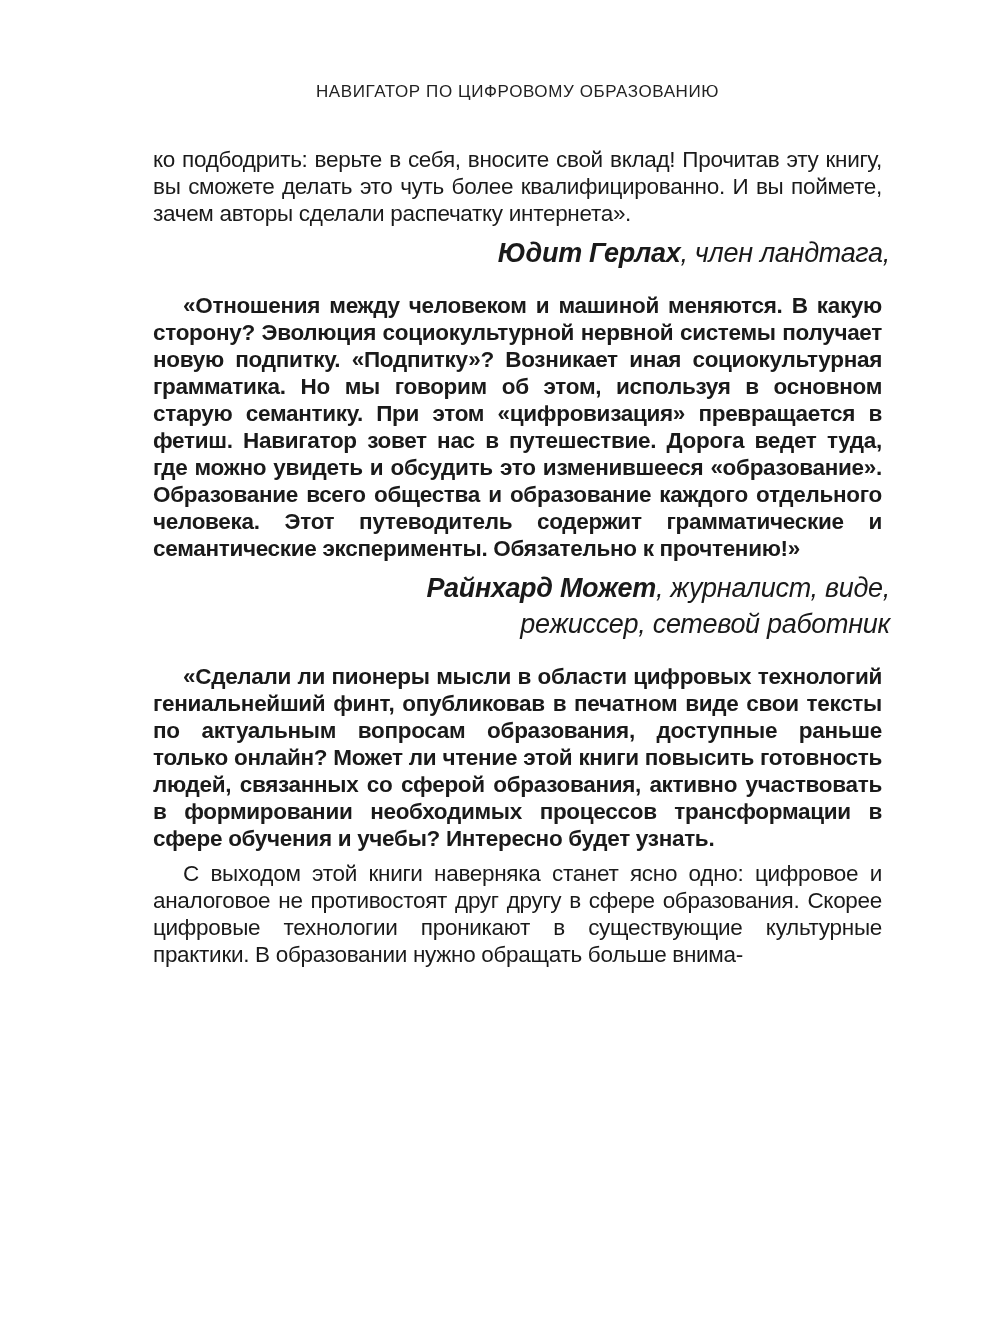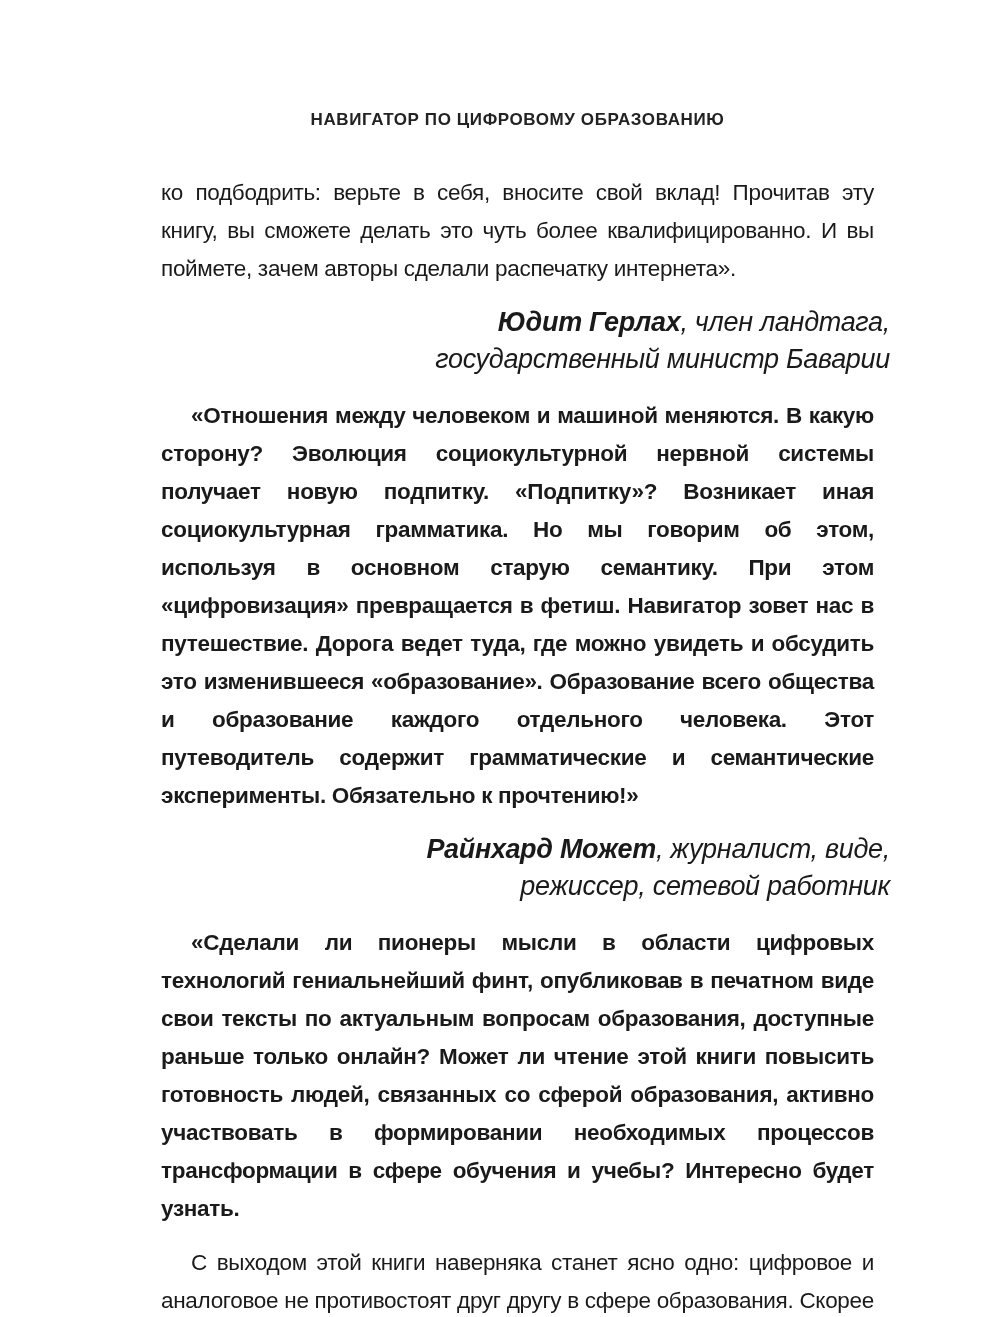--- a/index.html
+++ b/index.html
@@ -14,31 +14,31 @@
     background: #ffffff;
     overflow: hidden;
     font-family: "Liberation Sans", sans-serif;
     color: #1a1a1a;
   }
   .text-column {
     margin-left: 145px;
     width: 745px;
   }
   .running-header {
-    padding-top: 110px;
+    padding-top: 82px;
     text-align: center;
     font-size: 17px;
     letter-spacing: 0.6px;
     color: #222222;
-    font-weight: 700;
+    font-weight: 400;
   }
   .body-paragraph {
-    margin: 16px;
+    margin: 8px;
     font-size: 22.5px;
-    line-height: 38px;
+    line-height: 27px;
     letter-spacing: -0.3px;
     text-align: justify;
     hyphens: auto;
     -webkit-hyphens: auto;
   }
   .continuation-paragraph {
     margin-top: 44px;
     text-indent: 0;
   }
   .indented {
@@ -65,21 +65,20 @@
 
 <div class="page">
   <div class="text-column">
 
     <div class="running-header">НАВИГАТОР ПО ЦИФРОВОМУ ОБРАЗОВАНИЮ</div>
 
     <p class="body-paragraph continuation-paragraph">ко подбодрить: верьте в себя, вносите свой вклад! Прочитав эту книгу, вы сможете делать это чуть более квалифицированно. И вы поймете, зачем авторы сделали распечатку интернета».</p>
 
     <div class="attribution">
       <div><span class="name">Юдит Герлах</span><span>, член ландтага,</span></div>
-      <div>государственный министр Баварии</div>
     </div>
 
     <p class="body-paragraph indented quote-start">«Отношения между человеком и машиной меняются. В какую сторону? Эволюция социокультурной нервной системы получает новую подпитку. «Подпитку»? Возникает иная социокультурная грамматика. Но мы говорим об этом, используя в основном старую семантику. При этом «цифровизация» превращается в фетиш. Навигатор зовет нас в путешествие. Дорога ведет туда, где можно увидеть и обсудить это изменившееся «образование». Образование всего общества и образование каждого отдельного человека. Этот путеводитель содержит грамматические и семантические эксперименты. Обязательно к прочтению!»</p>
 
     <div class="attribution">
       <div><span class="name">Райнхард Может</span><span>, журналист, виде,</span></div>
       <div>режиссер, сетевой работник</div>
     </div>
 
     <p class="body-paragraph indented quote-start">«Сделали ли пионеры мысли в области цифровых технологий гениальнейший финт, опубликовав в печатном виде свои тексты по актуальным вопросам образования, доступные раньше только онлайн? Может ли чтение этой книги повысить готовность людей, связанных со сферой образования, активно участвовать в формировании необходимых процессов трансформации в сфере обучения и учебы? Интересно будет узнать.</p>

